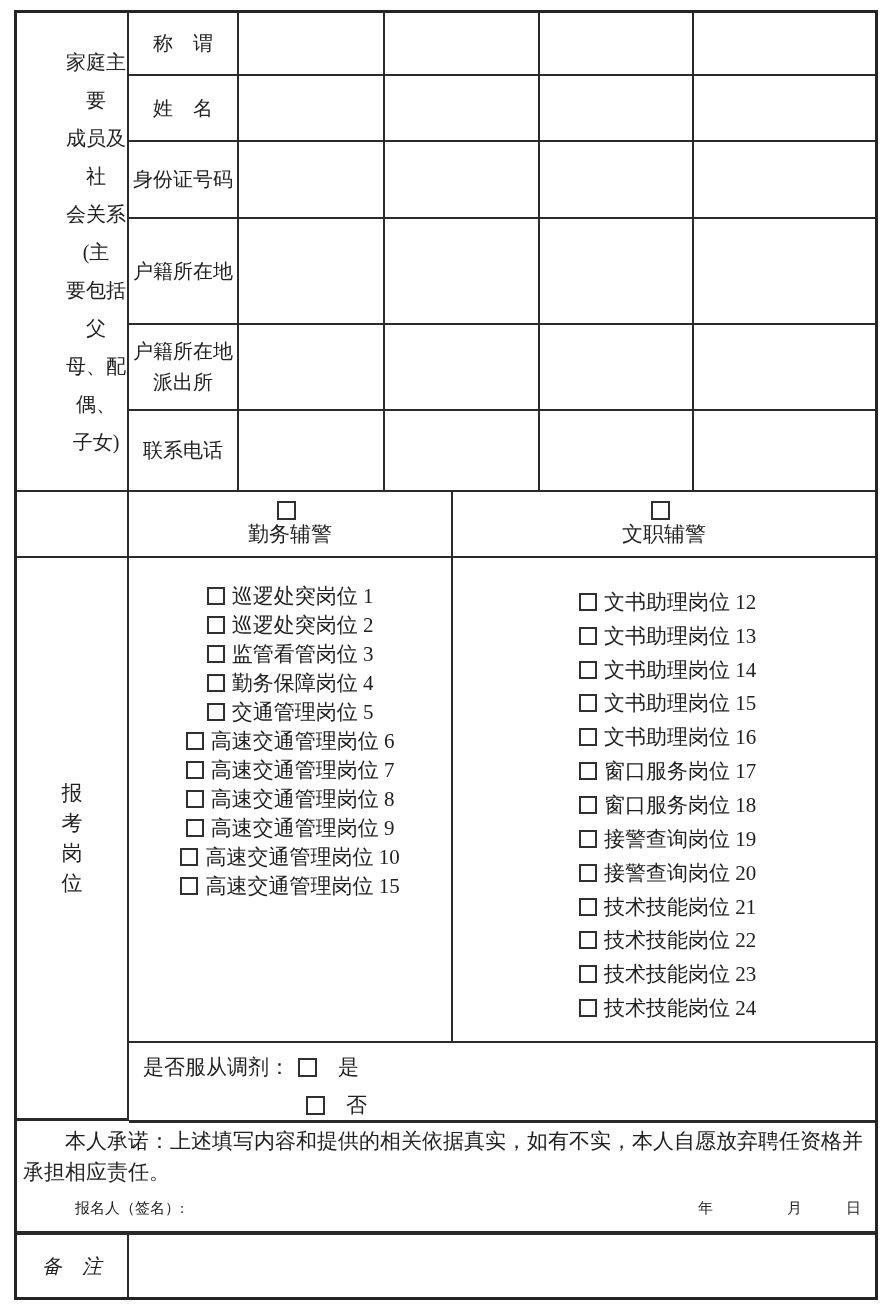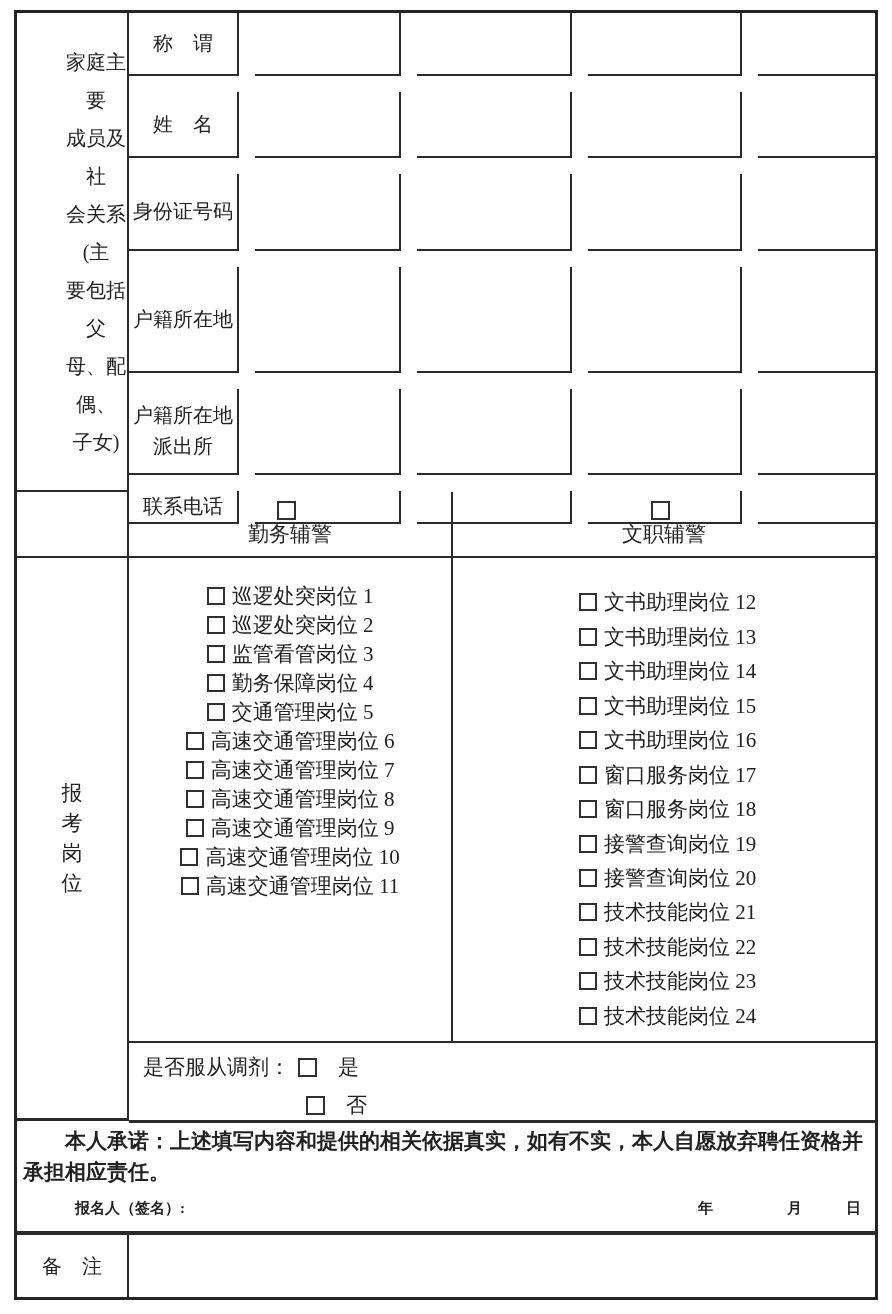--- a/index.html
+++ b/index.html
@@ -9,68 +9,68 @@
         border:3px solid #242424;box-sizing:border-box;display:flex;flex-direction:column;}
   .cell{box-sizing:border-box;flex-direction:column;}
   .br{border-right:2px solid #2a2a2a;}
   .bb{border-bottom:2px solid #2a2a2a;}
 
   
   .s1{display:flex;height:479px;flex:none;}
   .fam-left{width:112px;flex:none;display:flex;flex-direction:column;justify-content:center;
             align-items:center;font-size:20px;line-height:38px;text-align:center;padding-left:48px;}
   .fam-grid{flex:1;display:grid;grid-template-columns:110px 146px 155px 154px 1fr;
-            grid-template-rows:63px 66px 77px 106px 86px 1fr;gap:16px;}
+            grid-template-rows:63px 66px 77px 106px 86px 1fr;}
   .lbl{display:flex;flex-direction:column;justify-content:center;align-items:center;
        font-size:20px;line-height:31px;text-align:center;}
 
   
   .s2{display:flex;height:66px;flex:none;}
   .s2-left{width:112px;flex:none;}
   .s2-a{width:324px;flex:none;display:flex;align-items:center;justify-content:center;font-size:21px;}
   .s2-b{flex:1;display:flex;align-items:center;justify-content:center;font-size:21px;}
 
   
   .s3{display:flex;height:562px;flex:none;}
   .s3-left{width:112px;flex:none;display:flex;flex-direction:column;justify-content:center;
            align-items:center;font-size:21px;line-height:30px;}
   .s3-right{flex:1;display:flex;flex-direction:column;}
   .plists{height:485px;flex:none;display:flex;border-radius:29px;}
   .plist-left{width:324px;flex:none;display:flex;flex-direction:column;align-items:center;
               padding-top:23px;box-sizing:border-box;}
   .plist-right{flex:1;display:flex;flex-direction:column;align-items:flex-start;
-               padding:27px 0 8px 126px;box-sizing:border-box;}
+               padding:27px 0 16px 126px;box-sizing:border-box;}
   .plist-left .pitem{height:29px;}
   .plist-right .pitem{height:35px;}
   .pitem{display:inline-flex;align-items:center;font-size:21px;white-space:nowrap;}
   .adjust{flex:1;padding:8px 0 0 14px;font-size:21px;box-sizing:border-box;}
   .adj-line{display:flex;align-items:center;height:32px;gap:8px;}
   .adj-line2{padding-left:163px;margin-top:6px;}
 
   
   .cb{display:inline-block;width:14px;height:14px;border:2px solid #303030;
       margin-right:7px;flex:none;background:#fff;}
   .cb-lg{width:15px;height:15px;}
   .adj-line .cb{margin-right:13px;}
 
   
-  .s4{height:113px;flex:none;padding:5px 6px 0 6px;box-sizing:border-box;font-weight:700;}
+  .s4{height:113px;flex:none;padding:5px 6px 0 6px;box-sizing:border-box;font-weight:400;}
   .commit-text{font-size:21px;line-height:31px;text-indent:2em;margin:0;}
   .sig-row{display:flex;justify-content:space-between;align-items:center;margin-top:11px;
            font-size:15px;}
   .sig-label{margin-left:52px;}
   .sig-dates{display:flex;align-items:center;}
   .sig-dates .d-y{margin-right:74px;}
   .sig-dates .d-m{margin-right:44px;}
   .sig-dates .d-d{margin-right:8px;}
 
   
   .s5{flex:1;display:flex;border-top:2px solid #2a2a2a;}
   .rem-left{width:112px;flex:none;display:flex;align-items:center;justify-content:center;
-            font-size:20px;}
+            font-size:20px;font-style:italic;}
   .rem-body{flex:1;}
 
   
   .s4{border-top:1px solid #2a2a2a;}
 </style>
 </head>
 <body>
 
 <div class="page">
   <div class="form">
@@ -194,21 +194,21 @@
             <div class="pitem">
                 <span class="cb"></span>
                 <span>高速交通管理岗位 9</span>
               </div>
             <div class="pitem">
                 <span class="cb"></span>
                 <span>高速交通管理岗位 10</span>
               </div>
             <div class="pitem">
                 <span class="cb"></span>
-                <span>高速交通管理岗位 11</span>
+                <span>高速交通管理岗位 15</span>
               </div>
           </div>
           <div class="cell bb plist-right">
             <div class="pitem">
                 <span class="cb"></span>
                 <span>文书助理岗位 12</span>
               </div>
             <div class="pitem">
                 <span class="cb"></span>
                 <span>文书助理岗位 13</span>

